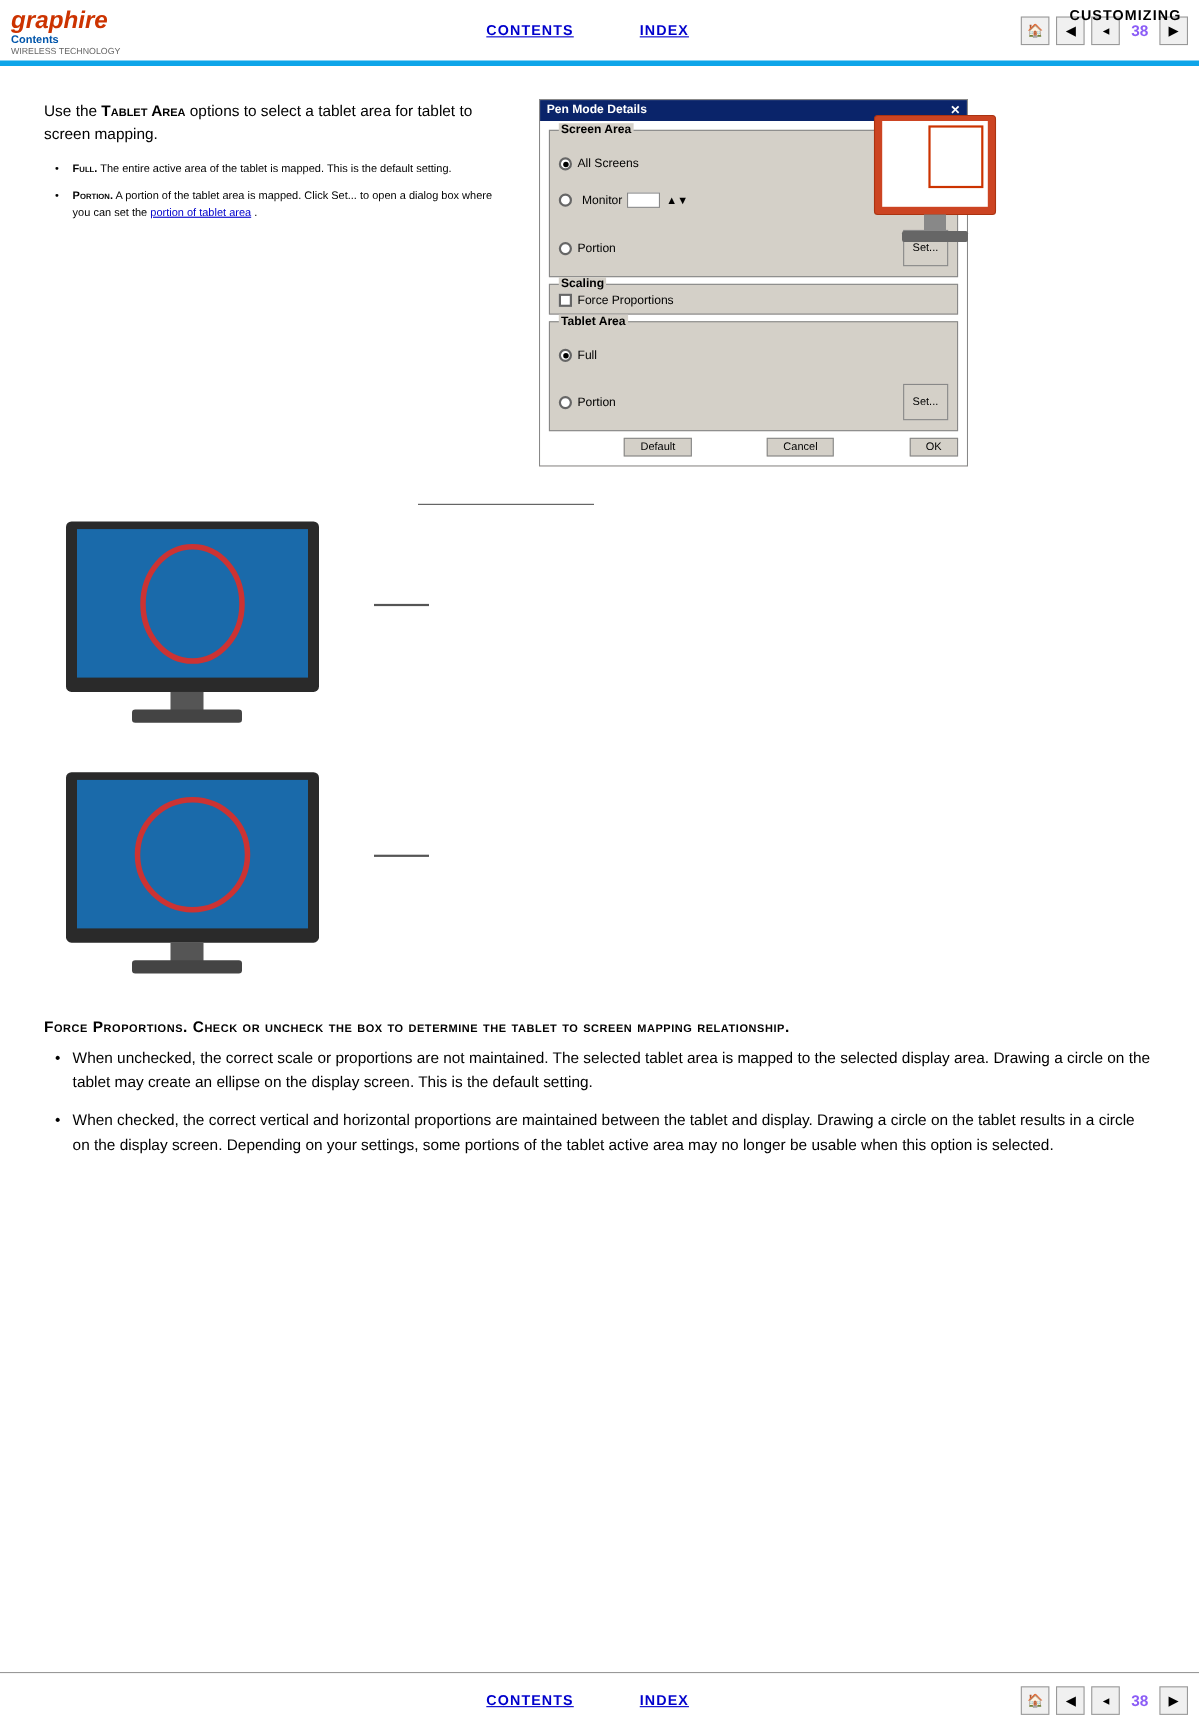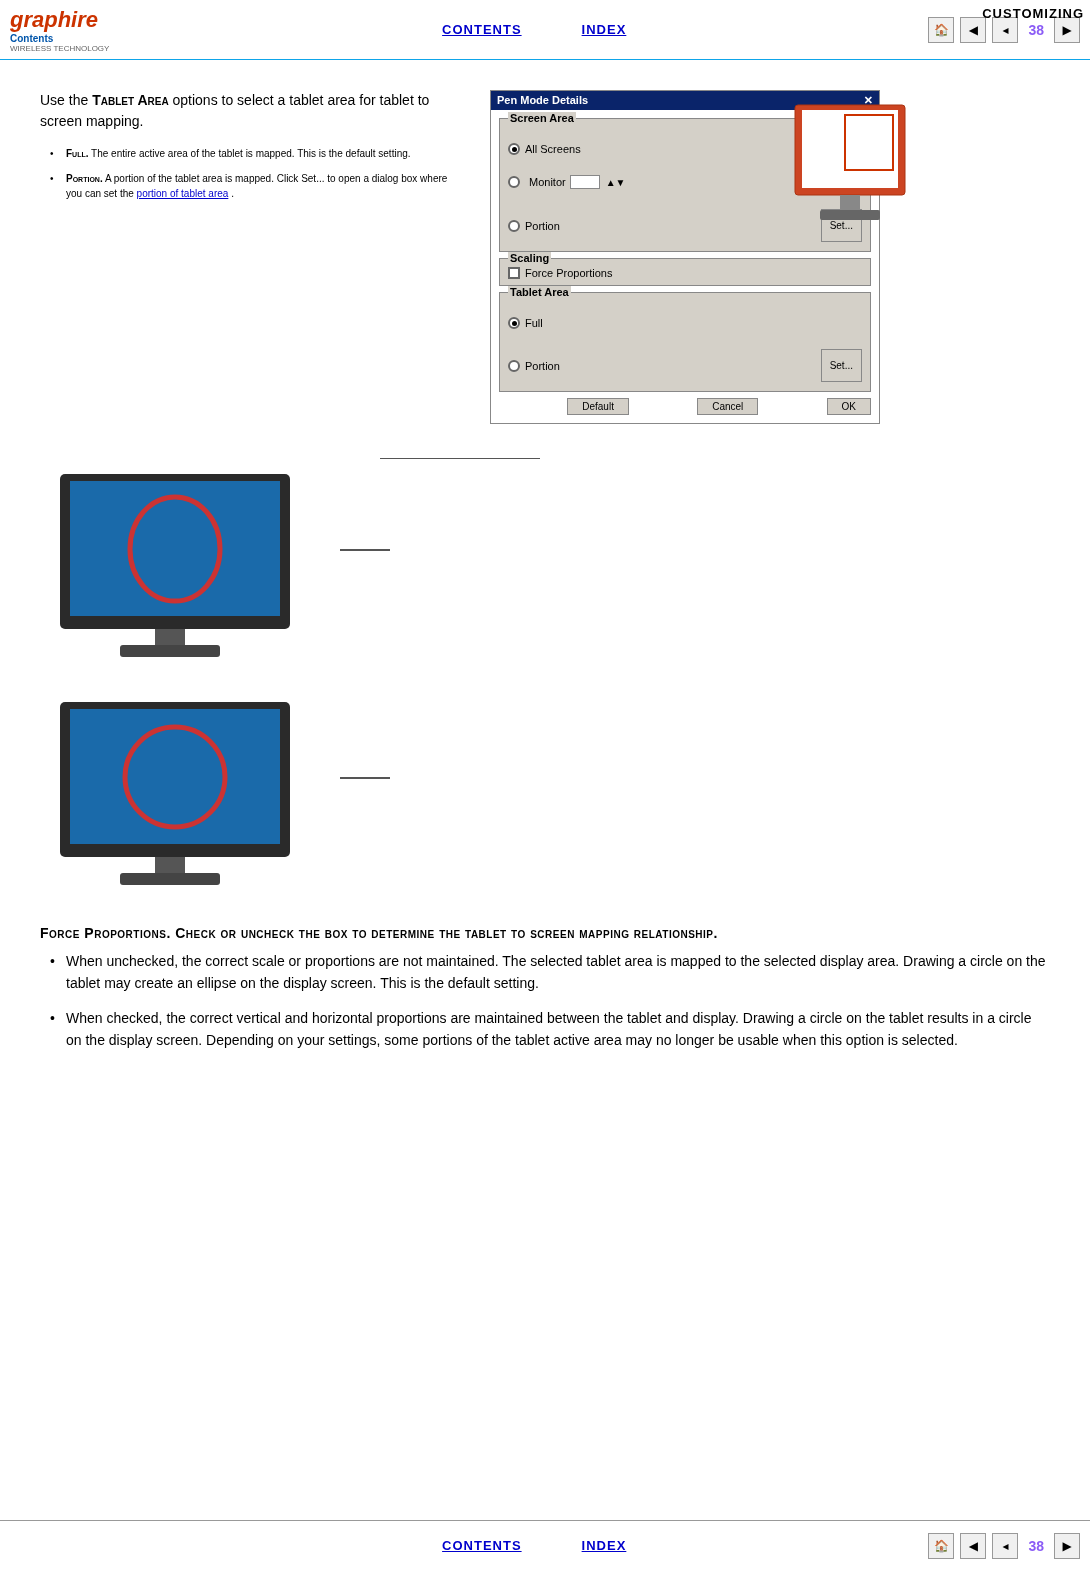--- a/index.html
+++ b/index.html
@@ -10,21 +10,21 @@
       font-family: Arial, Helvetica, sans-serif;
       font-size: 14px;
       color: #000000;
       position: relative;
     }
 
     
     .header {
       display: flex;
       align-items: center;
-      border-bottom: 1px solid #0ea5e9;
+      border-bottom: 5px solid #0ea5e9;
       padding: 6px 10px;
       height: 60px;
     }
     .logo-area {
       width: 130px;
       display: flex;
       flex-direction: column;
       align-items: flex-start;
     }
     .logo-graphire {
@@ -78,21 +78,21 @@
       font-size: 14px;
       font-weight: bold;
       color: #8b5cf6;
       margin: 0 4px;
     }
 
     
     .top-title {
       position: absolute;
       top: 6px;
-      right: 6px;
+      right: 16px;
       font-size: 13px;
       font-weight: bold;
       color: #000;
       letter-spacing: 1px;
       text-transform: uppercase;
     }
 
     
     .main-content {
       padding: 30px 40px 30px 40px;

